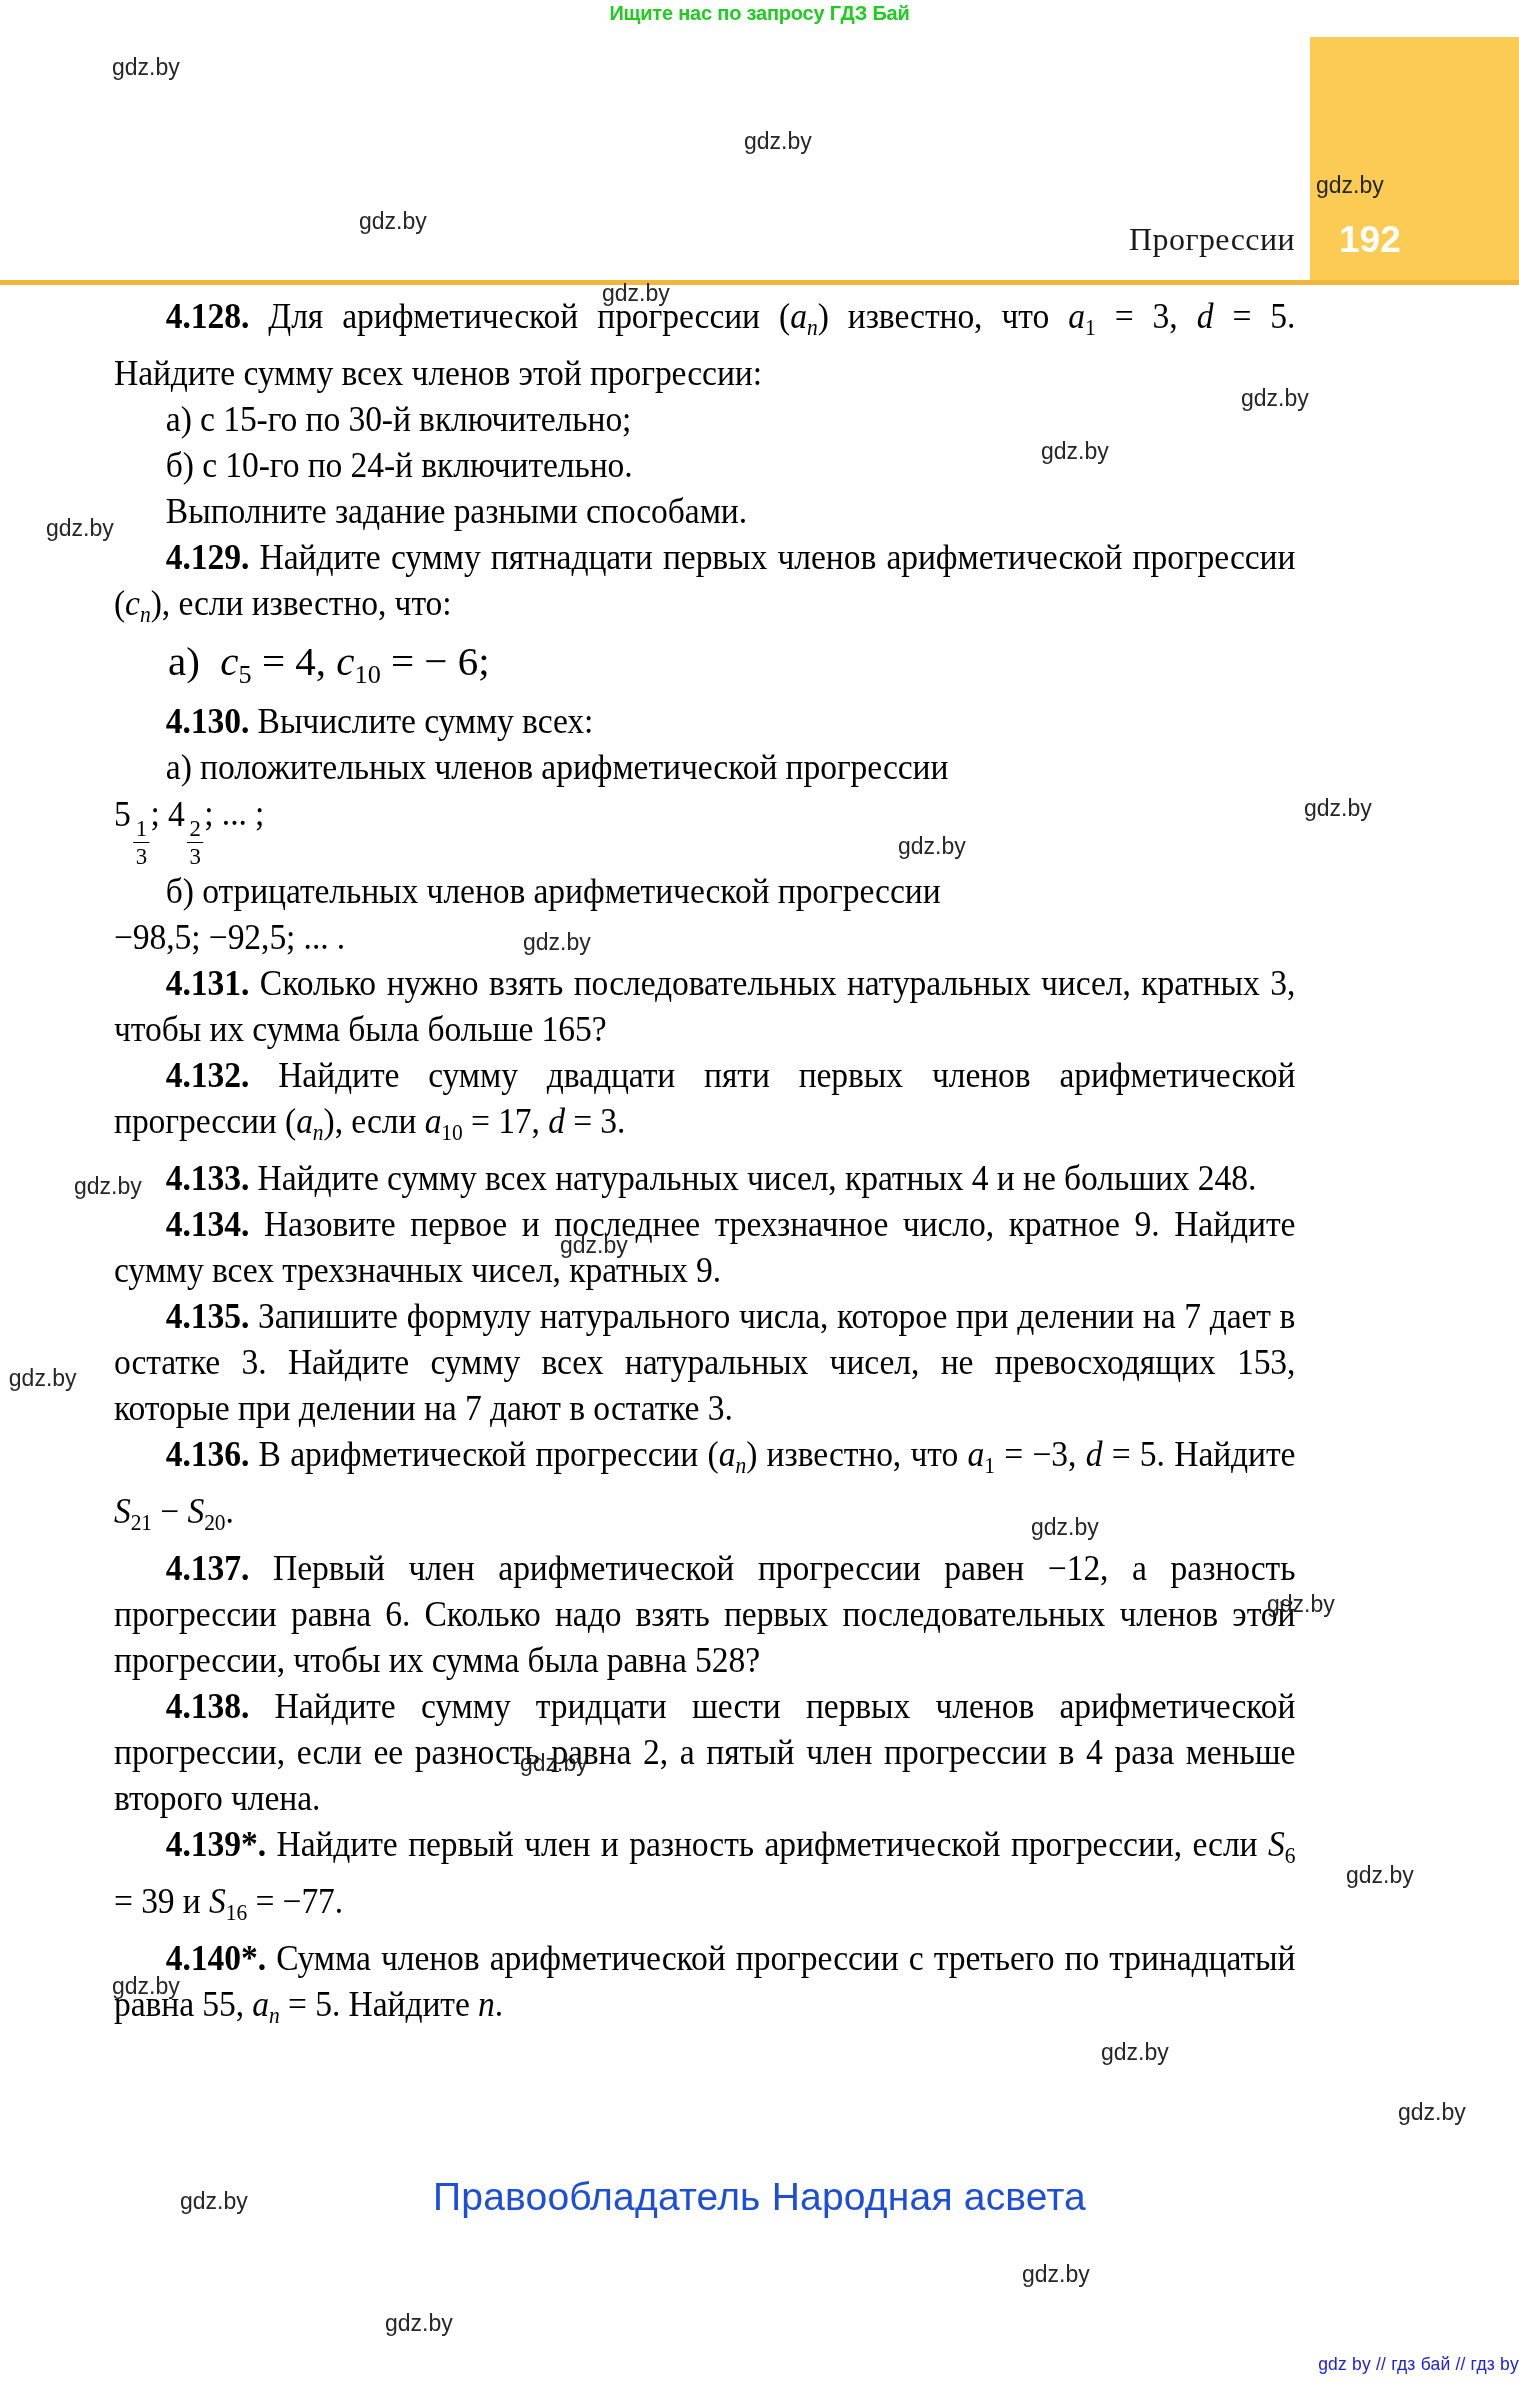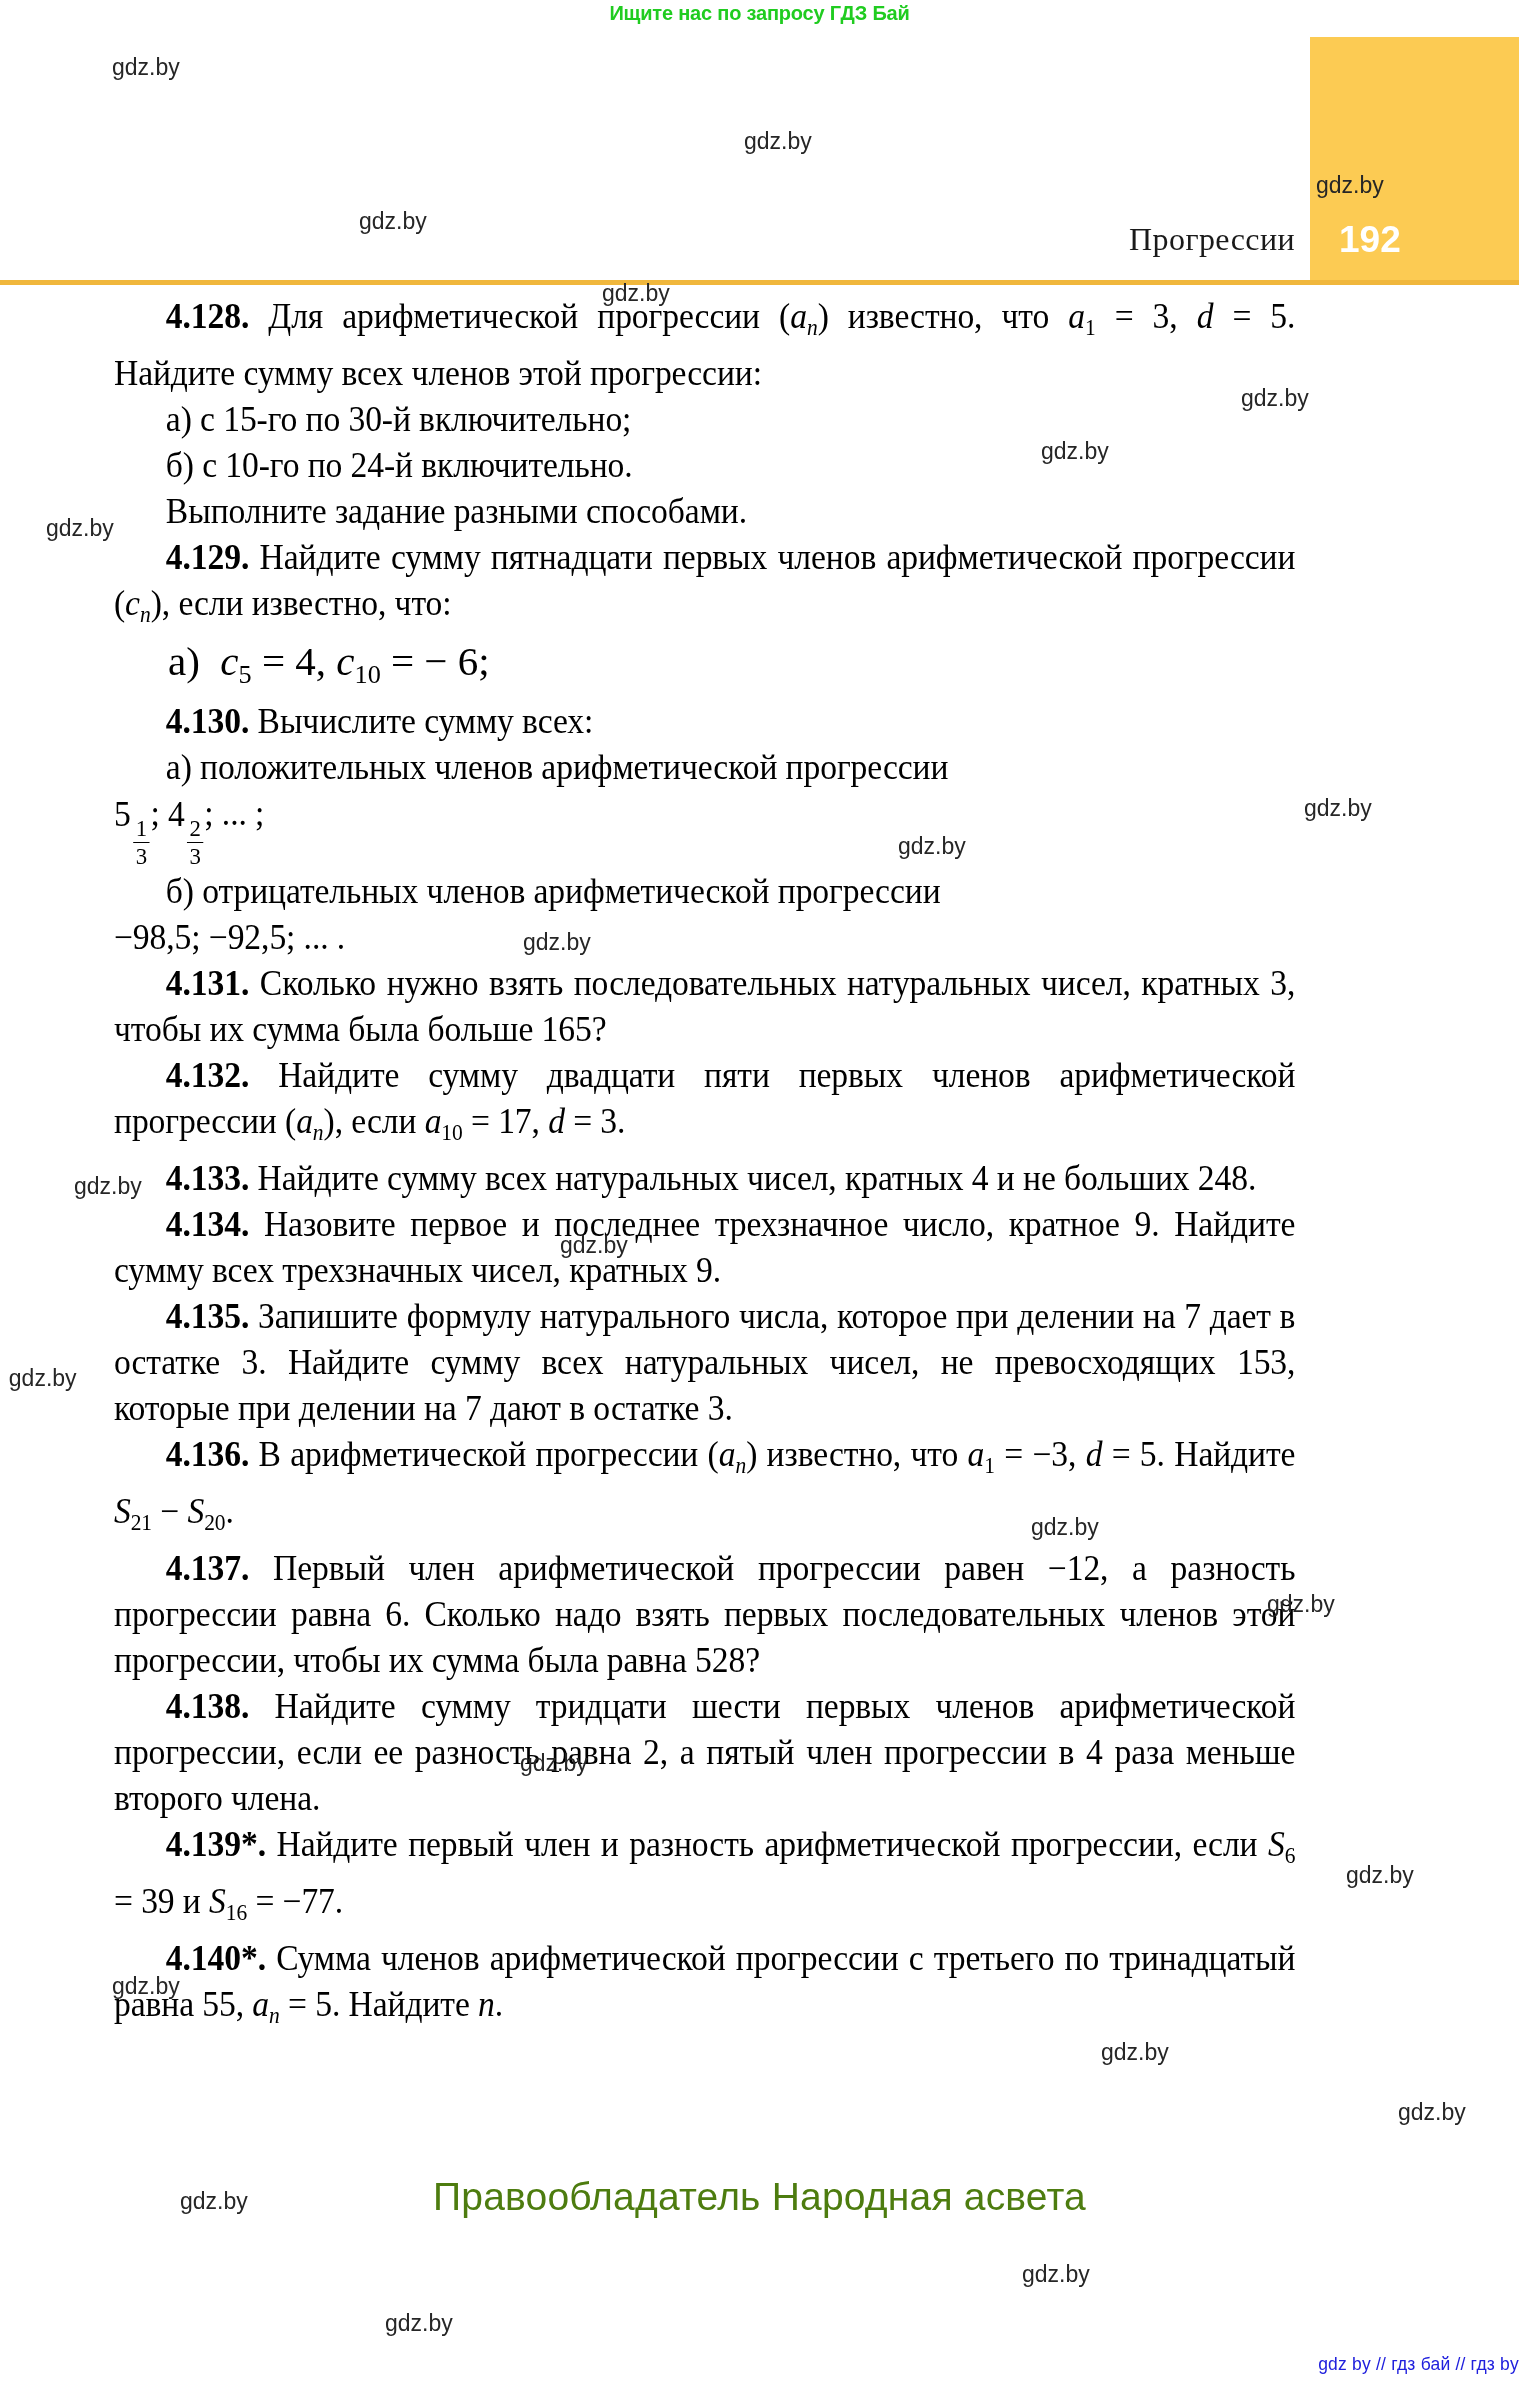--- a/index.html
+++ b/index.html
@@ -151,21 +151,21 @@
   
   .copyright-line {
     position: absolute;
     left: 0;
     top: 2175px;
     width: 1519px;
     text-align: center;
     font-family: "Liberation Sans", sans-serif;
     font-size: 39px;
     font-weight: 400;
-    color: #4d7c0f;
+    color: #1d4ed8;
     letter-spacing: 0.2px;
   }
   .footer-links {
     position: absolute;
     left: 0;
     top: 2354px;
     width: 1519px;
     text-align: right;
     font-family: "Liberation Sans", sans-serif;
     font-size: 17.5px;

